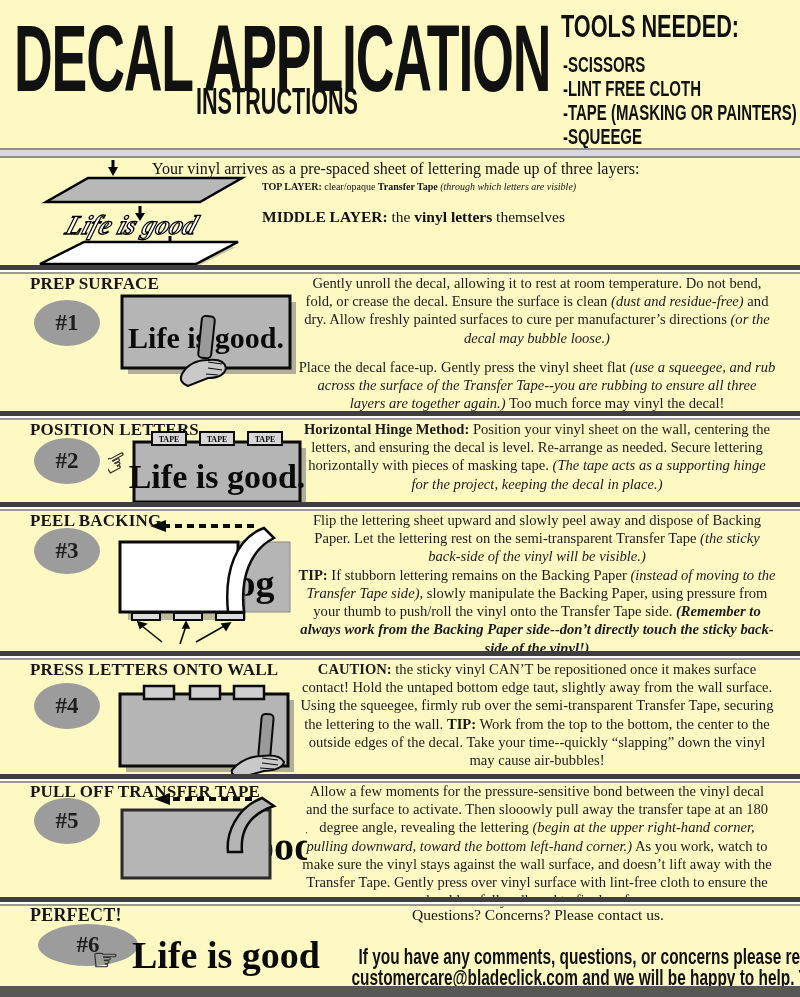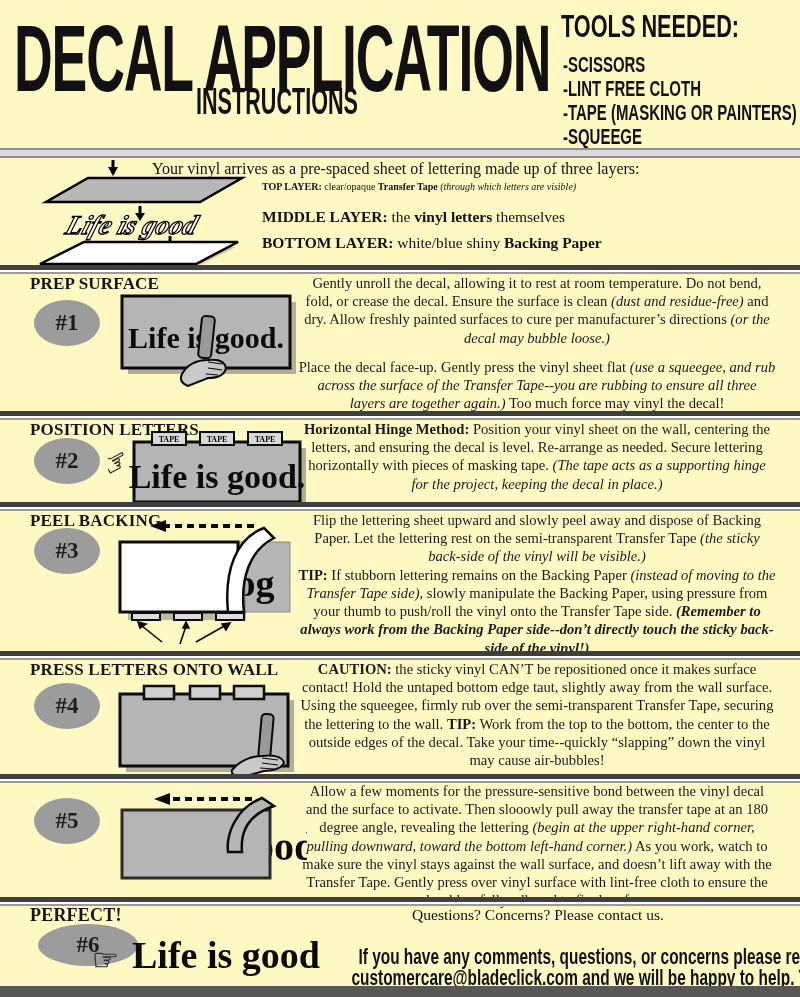--- a/index.html
+++ b/index.html
@@ -71,21 +71,20 @@
       </g>
 
     <g>
       <polygon points="54,84 210,84 166,106 8,106" fill="#8f8f8f" opacity="0.45" transform="translate(-4,3)"></polygon>
       <polygon points="54,82 208,82 166,104 10,104" fill="#ffffff" stroke="#000" stroke-width="2.5"></polygon>
     </g>
   </svg>
 
   <div class="abs serif" style="left:262px;top:181px;font-size:10px;"><span class="seg-b">TOP LAYER:</span><span> clear/opaque </span><span class="seg-b">Transfer Tape</span><span class="seg-i"> (through which letters are visible)</span></div>
   <div class="abs serif" style="left:262px;top:208px;font-size:15.5px;"><span class="seg-b">MIDDLE LAYER:</span><span> the </span><span class="seg-b">vinyl letters</span><span> themselves</span></div>
-  <div class="abs serif" style="left:262px;top:234px;font-size:15.5px;"><span class="seg-b">BOTTOM LAYER:</span><span> white/blue shiny </span><span class="seg-b">Backing Paper</span></div>
 
   <div class="rule" style="top:265px;"></div>
 
   <div class="sec-head" style="top:274px;">PREP SURFACE</div>
   <div class="num-ellipse" style="left:34px;top:300px;">#1</div>
   <svg class="abs" style="left:112px;top:290px;" width="190" height="102" viewBox="0 0 190 102">
     <rect x="16" y="12" width="168" height="72" fill="#7d7d7d" opacity="0.6"></rect>
     <rect x="10" y="6" width="168" height="72" fill="#b5b5b5" stroke="#0a0a0a" stroke-width="3"></rect>
     <text x="94" y="58" text-anchor="middle" font-size="30" font-weight="700" fill="#0a0a0a">Life is good.</text>
     <g>
@@ -181,20 +180,21 @@
       <line x1="150" y1="85" x2="166" y2="87" stroke="#0a0a0a" stroke-width="1.2"></line>
       <line x1="148" y1="90" x2="162" y2="91" stroke="#0a0a0a" stroke-width="1.2"></line>
     </g>
   </svg>
   <div class="bodytxt" style="top:660px;">
     <p><span class="seg-b">CAUTION:</span><span> the sticky vinyl CAN’T be repositioned once it makes surface contact!  Hold the untaped bottom edge taut, slightly away from the wall surface. Using the squeegee, firmly rub over the semi-transparent Transfer Tape, securing the lettering to the wall. </span><span class="seg-b">TIP:</span><span> Work from the top to the bottom, the center to the outside edges of the decal. Take your time--quickly “slapping” down the vinyl may cause air-bubbles!</span></p>
   </div>
 
   <div class="rule" style="top:774px;"></div>
 
+  <div class="sec-head" style="top:782px;">PULL OFF TRANSFER TAPE</div>
   <div class="num-ellipse" style="left:34px;top:798px;">#5</div>
   <svg class="abs" style="left:112px;top:790px;" width="195" height="100" viewBox="0 0 195 100">
     <text x="142" y="70" font-size="40" font-weight="700" fill="#0a0a0a">ood.</text>
     <rect x="10" y="20" width="148" height="68" fill="#b5b5b5" stroke="#2a2a2a" stroke-width="3"></rect>
     <path d="M150,8 C124,18 114,44 116,62 L130,62 C128,40 138,24 162,16 Z" fill="#b5b5b5" stroke="#0a0a0a" stroke-width="2.5"></path>
     <g>
       <line x1="140" y1="9" x2="58" y2="9" stroke="#0a0a0a" stroke-width="4" stroke-dasharray="7 5"></line>
       <polygon points="58,3 42,9 58,15" fill="#0a0a0a"></polygon>
     </g>
   </svg>

